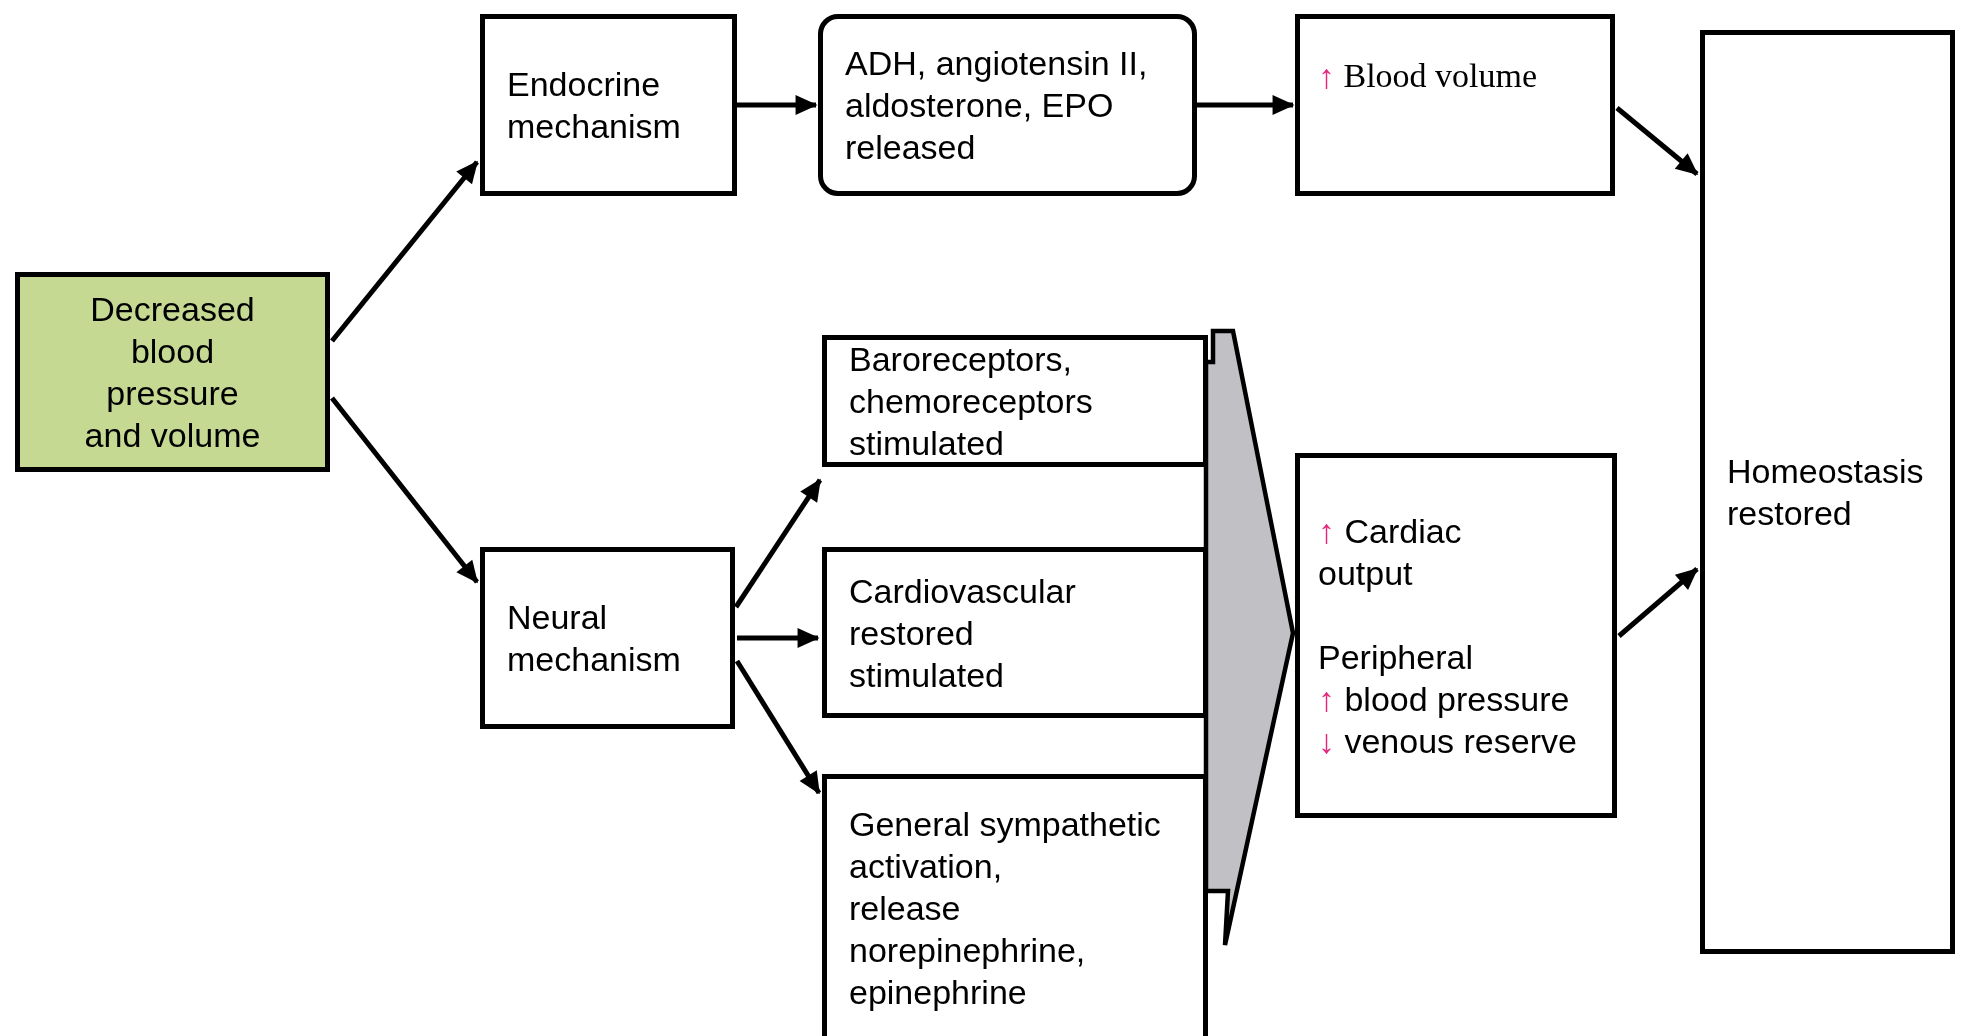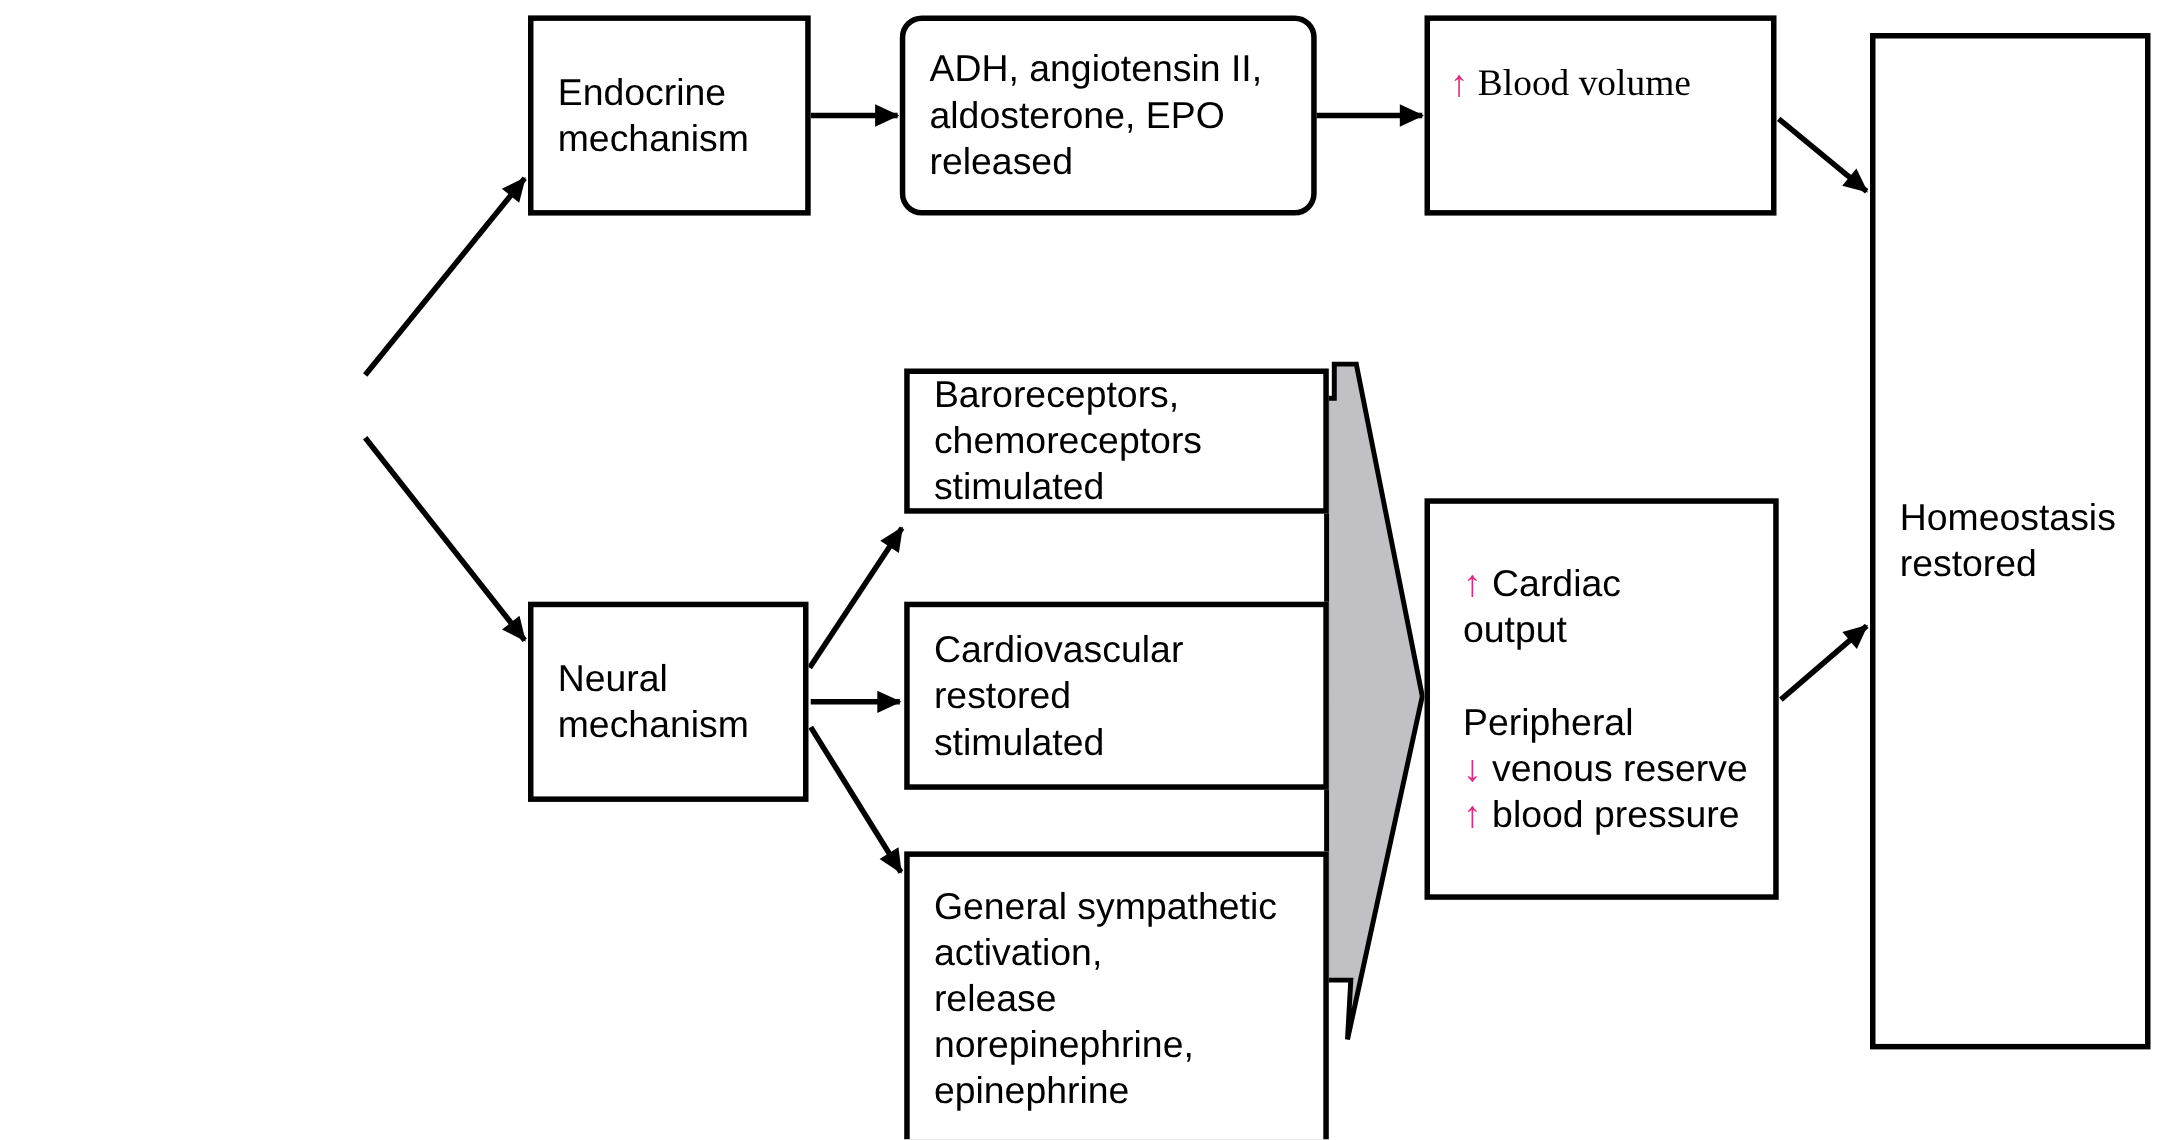--- a/index.html
+++ b/index.html
@@ -40,21 +40,21 @@
   #box-bloodvolume{
     left:1295px;top:14px;width:320px;height:182px;
     justify-content:flex-start;padding-top:36px;padding-left:18px;
     flex-direction:row;align-items:flex-start;
   }
   #box-homeostasis{left:1700px;top:30px;width:255px;height:924px;}
   #box-neural{left:480px;top:547px;width:255px;height:182px;}
   #box-baro{left:822px;top:335px;width:386px;height:132px;}
   #box-cardiocenters{left:822px;top:547px;width:386px;height:171px;}
   #box-sympathetic{left:822px;top:758px;width:386px;height:267px;margin-top:16px;}
-  #box-cardiac{left:1295px;top:453px;width:322px;height:365px;padding-left:30px;}
+  #box-cardiac{left:1295px;top:453px;width:322px;height:365px;padding-left:18px;}
   .tline{min-height:42px;display:block;white-space:pre;}
   .pk{color:var(--pink,#e6257e);font-weight:bold;}
 </style>
 </head>
 <body>
 
 <div id="canvas" style="--pink: #e6257e; --green: #c6d992;">
 
   <svg id="arrow-layer" width="1967" height="1036" viewBox="0 0 1967 1036">
     <defs>
@@ -69,20 +69,26 @@
     <line x1="332" y1="398" x2="477" y2="582" stroke="#000" stroke-width="5" marker-end="url(#ah)"></line>
     <line x1="737" y1="105" x2="816" y2="105" stroke="#000" stroke-width="5" marker-end="url(#ah)"></line>
     <line x1="1197" y1="105" x2="1293" y2="105" stroke="#000" stroke-width="5" marker-end="url(#ah)"></line>
     <line x1="1617" y1="108" x2="1697" y2="174" stroke="#000" stroke-width="5" marker-end="url(#ah)"></line>
     <line x1="736" y1="607" x2="820" y2="480" stroke="#000" stroke-width="5" marker-end="url(#ah)"></line>
     <line x1="737" y1="638" x2="818" y2="638" stroke="#000" stroke-width="5" marker-end="url(#ah)"></line>
     <line x1="737" y1="661" x2="819" y2="793" stroke="#000" stroke-width="5" marker-end="url(#ah)"></line>
     <line x1="1619" y1="636" x2="1697" y2="569" stroke="#000" stroke-width="5" marker-end="url(#ah)"></line>
   </svg>
 
+  <div class="node" id="box-decreased">
+    <span class="txt">Decreased
+blood
+pressure
+and volume</span>
+  </div>
 
   <div class="node" id="box-endocrine">
     <span class="txt">Endocrine
 mechanism</span>
   </div>
 
   <div class="node" id="box-adh">
     <span class="txt">ADH, angiotensin II,
 aldosterone, EPO
 released</span>
@@ -120,17 +126,17 @@
 release
 norepinephrine,
 epinephrine</span>
   </div>
 
   <div class="node" id="box-cardiac">
     <div class="tline"><span class="pk">↑</span><span> Cardiac</span></div>
     <div class="tline"><span>output</span></div>
     <div class="tline"><span></span></div>
     <div class="tline"><span>Peripheral</span></div>
+    <div class="tline"><span class="pk">↑</span><span> blood pressure</span></div>
     <div class="tline"><span class="pk">↓</span><span> venous reserve</span></div>
-    <div class="tline"><span class="pk">↑</span><span> blood pressure</span></div>
   </div>
 
 </div>
 
 </body></html>

